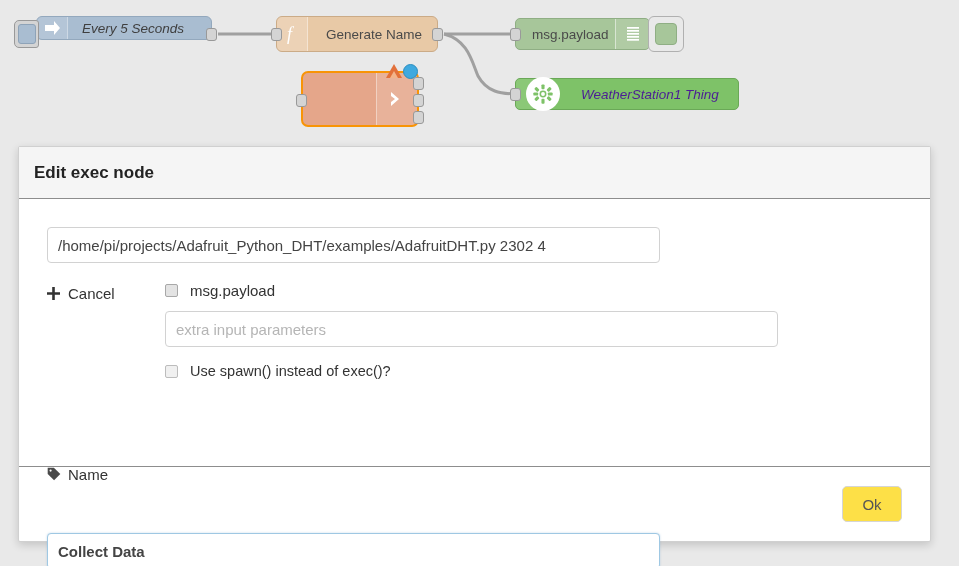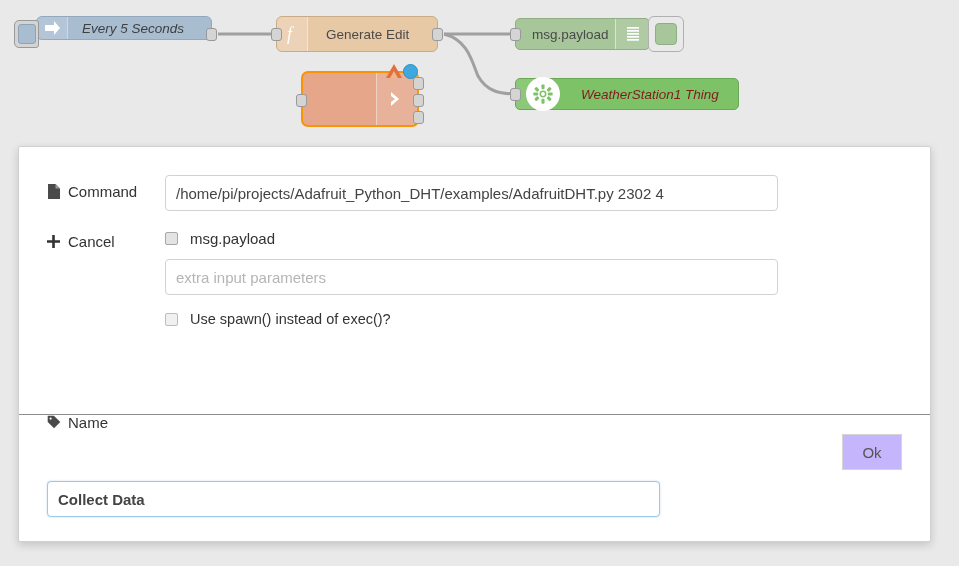--- a/index.html
+++ b/index.html
@@ -216,21 +216,21 @@
     background: rgba(255,255,255,0.10);
     border-radius: 4px 0 0 4px;
     display: flex;
     align-items: center;
     justify-content: center;
     flex: 0 0 34px;
   }
   #node-thing .node-label {
     font-style: italic;
     margin-left: 30px;
-    color: #7f1d1d;
+    color: #4c1d95;
   }
   #thing-icon-circle {
     position: absolute;
     left: 10px; top: 50%;
     transform: translateY(-50%);
     width: 34px; height: 34px;
     border-radius: 50%;
     background: #fff;
     display: flex;
     align-items: center;
@@ -344,23 +344,23 @@
     align-items: center;
     justify-content: flex-end;
     padding-right: 28px;
     box-sizing: border-box;
     gap: 10px;
   }
   .dlg-button {
     min-width: 60px;
     height: 36px;
     padding: 8px 18px;
-    background: #c4b5fd;
+    background: #fde047;
     border: 1px solid #d5d5d5;
-    border-radius: 0;
+    border-radius: 5px;
     font-size: 15px;
     color: #555;
     font-family: "Liberation Sans", sans-serif;
     cursor: pointer;
   }
 </style>
 </head>
 <body>
 
 <div id="flow-canvas">
@@ -383,21 +383,21 @@
     <span class="node-label">Every 5 Seconds</span>
     <div class="port" style="right:-6px; top:11px;"></div>
   </div>
 
   <div class="node" id="node-function">
     <div class="node-icon-box">
       <svg width="14" height="20" viewBox="0 0 14 20">
         <text x="2" y="16" font-family="Liberation Serif, serif" font-style="italic" font-size="18" fill="#ffffff">f</text>
       </svg>
     </div>
-    <span class="node-label">Generate Edit</span>
+    <span class="node-label">Generate Name</span>
     <div class="port" style="left:-6px; top:11px;"></div>
     <div class="port" style="right:-6px; top:11px;"></div>
   </div>
 
   <div class="node" id="node-exec">
     <div class="exec-right">
       <svg width="20" height="20" viewBox="0 0 20 20">
         <path d="M4 3 l8 7 l-8 7 l0 -4 l4 -3 l-4 -3 z" fill="#ffffff"></path>
       </svg>
     </div>
@@ -445,33 +445,27 @@
           <rect x="17" y="14.6" width="3.4" height="5" rx="1" transform="rotate(-45 18.7 17.1)"></rect>
         </g>
       </svg>
     </div>
     <div class="port" style="left:-6px; top:9px;"></div>
   </div>
 </div>
 
 <div id="edit-dialog">
 
+  <div id="dialog-header">
+    <span id="dialog-title">Edit exec node</span>
+  </div>
 
   <div id="dialog-body">
 
     <div class="form-row">
-      <div class="form-label">
-        <span class="label-icon">
-          <svg width="13" height="15" viewBox="0 0 13 15">
-            <path d="M1 0 h7.5 L13 4.5 V15 H1 z" fill="#4a4a4a"></path>
-            <path d="M8.5 0 L13 4.5 H8.5 z" fill="#9a9a9a"></path>
-          </svg>
-        </span>
-        <span>Command</span>
-      </div>
       <input class="text-input" type="text" id="command-input" value="/home/pi/projects/Adafruit_Python_DHT/examples/AdafruitDHT.py 2302 4" style="">
     </div>
 
     <div class="form-row">
       <div class="form-label">
         <span class="label-icon">
           <svg width="13" height="13" viewBox="0 0 13 13">
             <path d="M5.2 0 h2.6 v5.2 H13 v2.6 H7.8 V13 H5.2 V7.8 H0 V5.2 h5.2 z" fill="#333"></path>
           </svg>
         </span>

